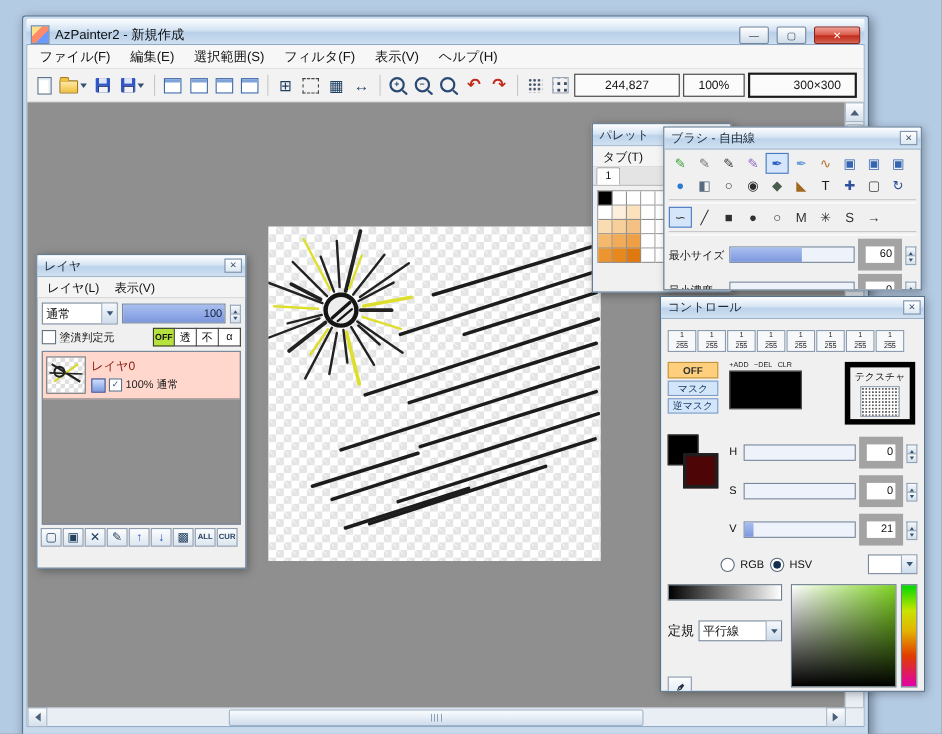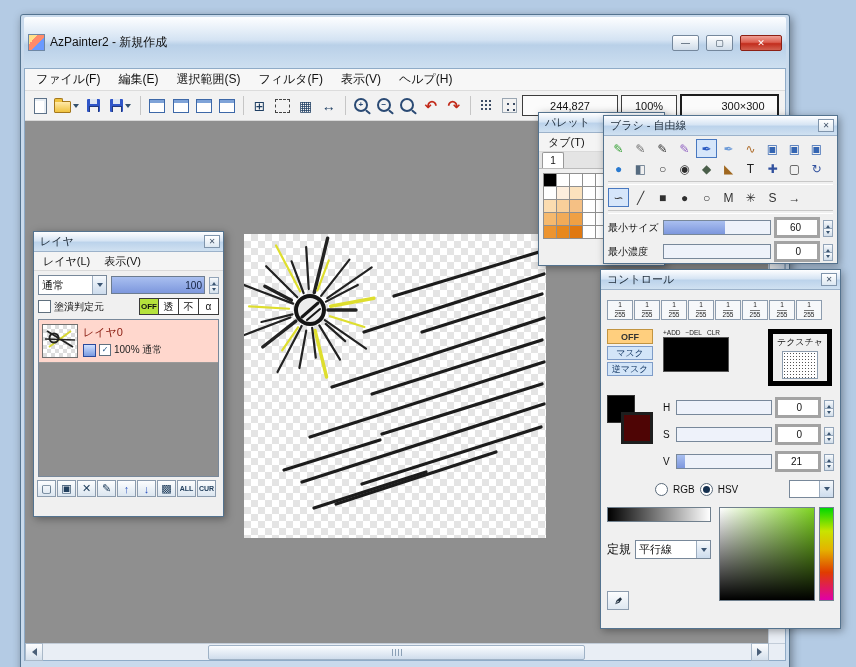--- a/index.html
+++ b/index.html
@@ -4,21 +4,21 @@
 <style>
   html,body{margin:0;padding:0;}
   body{width:856px;height:667px;position:relative;overflow:hidden;background:#b4cbe4;
        font-family:"Liberation Sans","DejaVu Sans",sans-serif;font-size:12px;color:#111;}
   button{font:inherit;border:none;background:none;padding:0;margin:0;cursor:default;color:inherit;}
 
   
   .main-win{position:absolute;left:20px;top:14px;width:762px;height:644px;background:#c9daec;
             border:1px solid #54738f;border-radius:3px;box-shadow:2px 3px 10px rgba(0,0,0,.4);
             display:flex;flex-direction:column;padding:2px 3px 14px;z-index:1;}
-  .main-title{height:23px;display:flex;align-items:center;gap:5px;padding:14px 4px;font-size:12px;
+  .main-title{height:23px;display:flex;align-items:flex-end;gap:5px;padding:0 4px;font-size:12px;
               background:linear-gradient(#fdfeff,#d4e3f3 45%,#b9d0e8 55%,#cddff0);border-radius:2px 2px 0 0;}
   .app-icon{width:15px;height:15px;border:1px solid #6d87a5;flex:0 0 auto;
             background:linear-gradient(135deg,#ffe08a 0 30%,#ff8a6a 30% 60%,#6a9aff 60%);}
   .cap-spacer{flex:1;}
   .cap-btn{width:27px;height:16px;border:1px solid #74879c;border-radius:2px;margin-left:2px;
            background:linear-gradient(#ffffff,#cfdce9);font-size:9px;line-height:14px;text-align:center;color:#2c3e50;}
   .cap-close{width:42px;background:linear-gradient(#f0a096,#dc5f50 45%,#c22d1d 55%,#d2604f);color:#fff;border-color:#8c2015;}
   .main-body{flex:1;display:flex;flex-direction:column;background:#f2f2f2;border:1px solid #8fabc7;min-height:0;}
 
   .menubar{height:21px;background:#f7f7f7;border-bottom:1px solid #dcdcdc;display:flex;align-items:stretch;padding-left:2px;}
@@ -80,21 +80,21 @@
   .combo{height:18px;border:1px solid #78889a;background:#fff;display:flex;align-items:center;font-size:11px;padding-left:3px;}
   .carrow{margin-left:auto;width:13px;align-self:stretch;border-left:1px solid #9cacbe;background:linear-gradient(#f6f9fc,#cddced);display:flex;align-items:center;justify-content:center;}
   .carrow i{width:0;height:0;border:3px solid transparent;border-top:4px solid #3c5674;margin-top:3px;}
   .spin{width:10px;height:16px;display:flex;flex-direction:column;flex:0 0 auto;}
   .spin b{flex:1;border:1px solid #92a4b8;background:linear-gradient(#f8fafc,#d2deea);}
   .spin b.su{border-bottom:none;}
   .spin b.su::after{content:"";display:block;margin:2px auto 0;width:0;height:0;border:2px solid transparent;border-bottom:3px solid #3a5470;}
   .spin b.sd::after{content:"";display:block;margin:2px auto 0;width:0;height:0;border:2px solid transparent;border-top:3px solid #3a5470;}
   .track{flex:1;height:13px;border:1px solid #78889a;background:#eef2fa;position:relative;}
   .fill{position:absolute;left:0;top:0;bottom:0;background:linear-gradient(#a9bff0,#7d97dd);}
-  .valbox{width:24px;height:15px;border:3px solid #a3a3a3;background:#fff;font-size:10px;display:flex;align-items:center;justify-content:flex-end;padding-right:16px;flex:0 0 auto;}
+  .valbox{width:24px;height:15px;border:7px solid #a3a3a3;background:#fff;font-size:10px;display:flex;align-items:center;justify-content:flex-end;padding-right:2px;flex:0 0 auto;}
 
   
   .layer-win{left:33px;top:231px;width:189px;height:284px;z-index:8;}
   .lw-controls{padding:4px 4px 3px;display:flex;gap:4px;align-items:center;}
   .blend-combo{width:64px;flex:0 0 auto;}
   .opacity-bar{flex:1;height:16px;border:1px solid #6c7c90;position:relative;background:#eef2f8;}
   .opacity-fill{position:absolute;inset:0;background:linear-gradient(#a9bff0,#7d97dd);}
   .opacity-val{position:absolute;right:2px;top:0;bottom:0;display:flex;align-items:center;font-size:10px;color:#12203c;}
   .lw-row2{padding:0 4px 4px;display:flex;align-items:center;gap:3px;}
   .cb{width:11px;height:11px;border:1px solid #60707e;background:#fff;flex:0 0 auto;}

